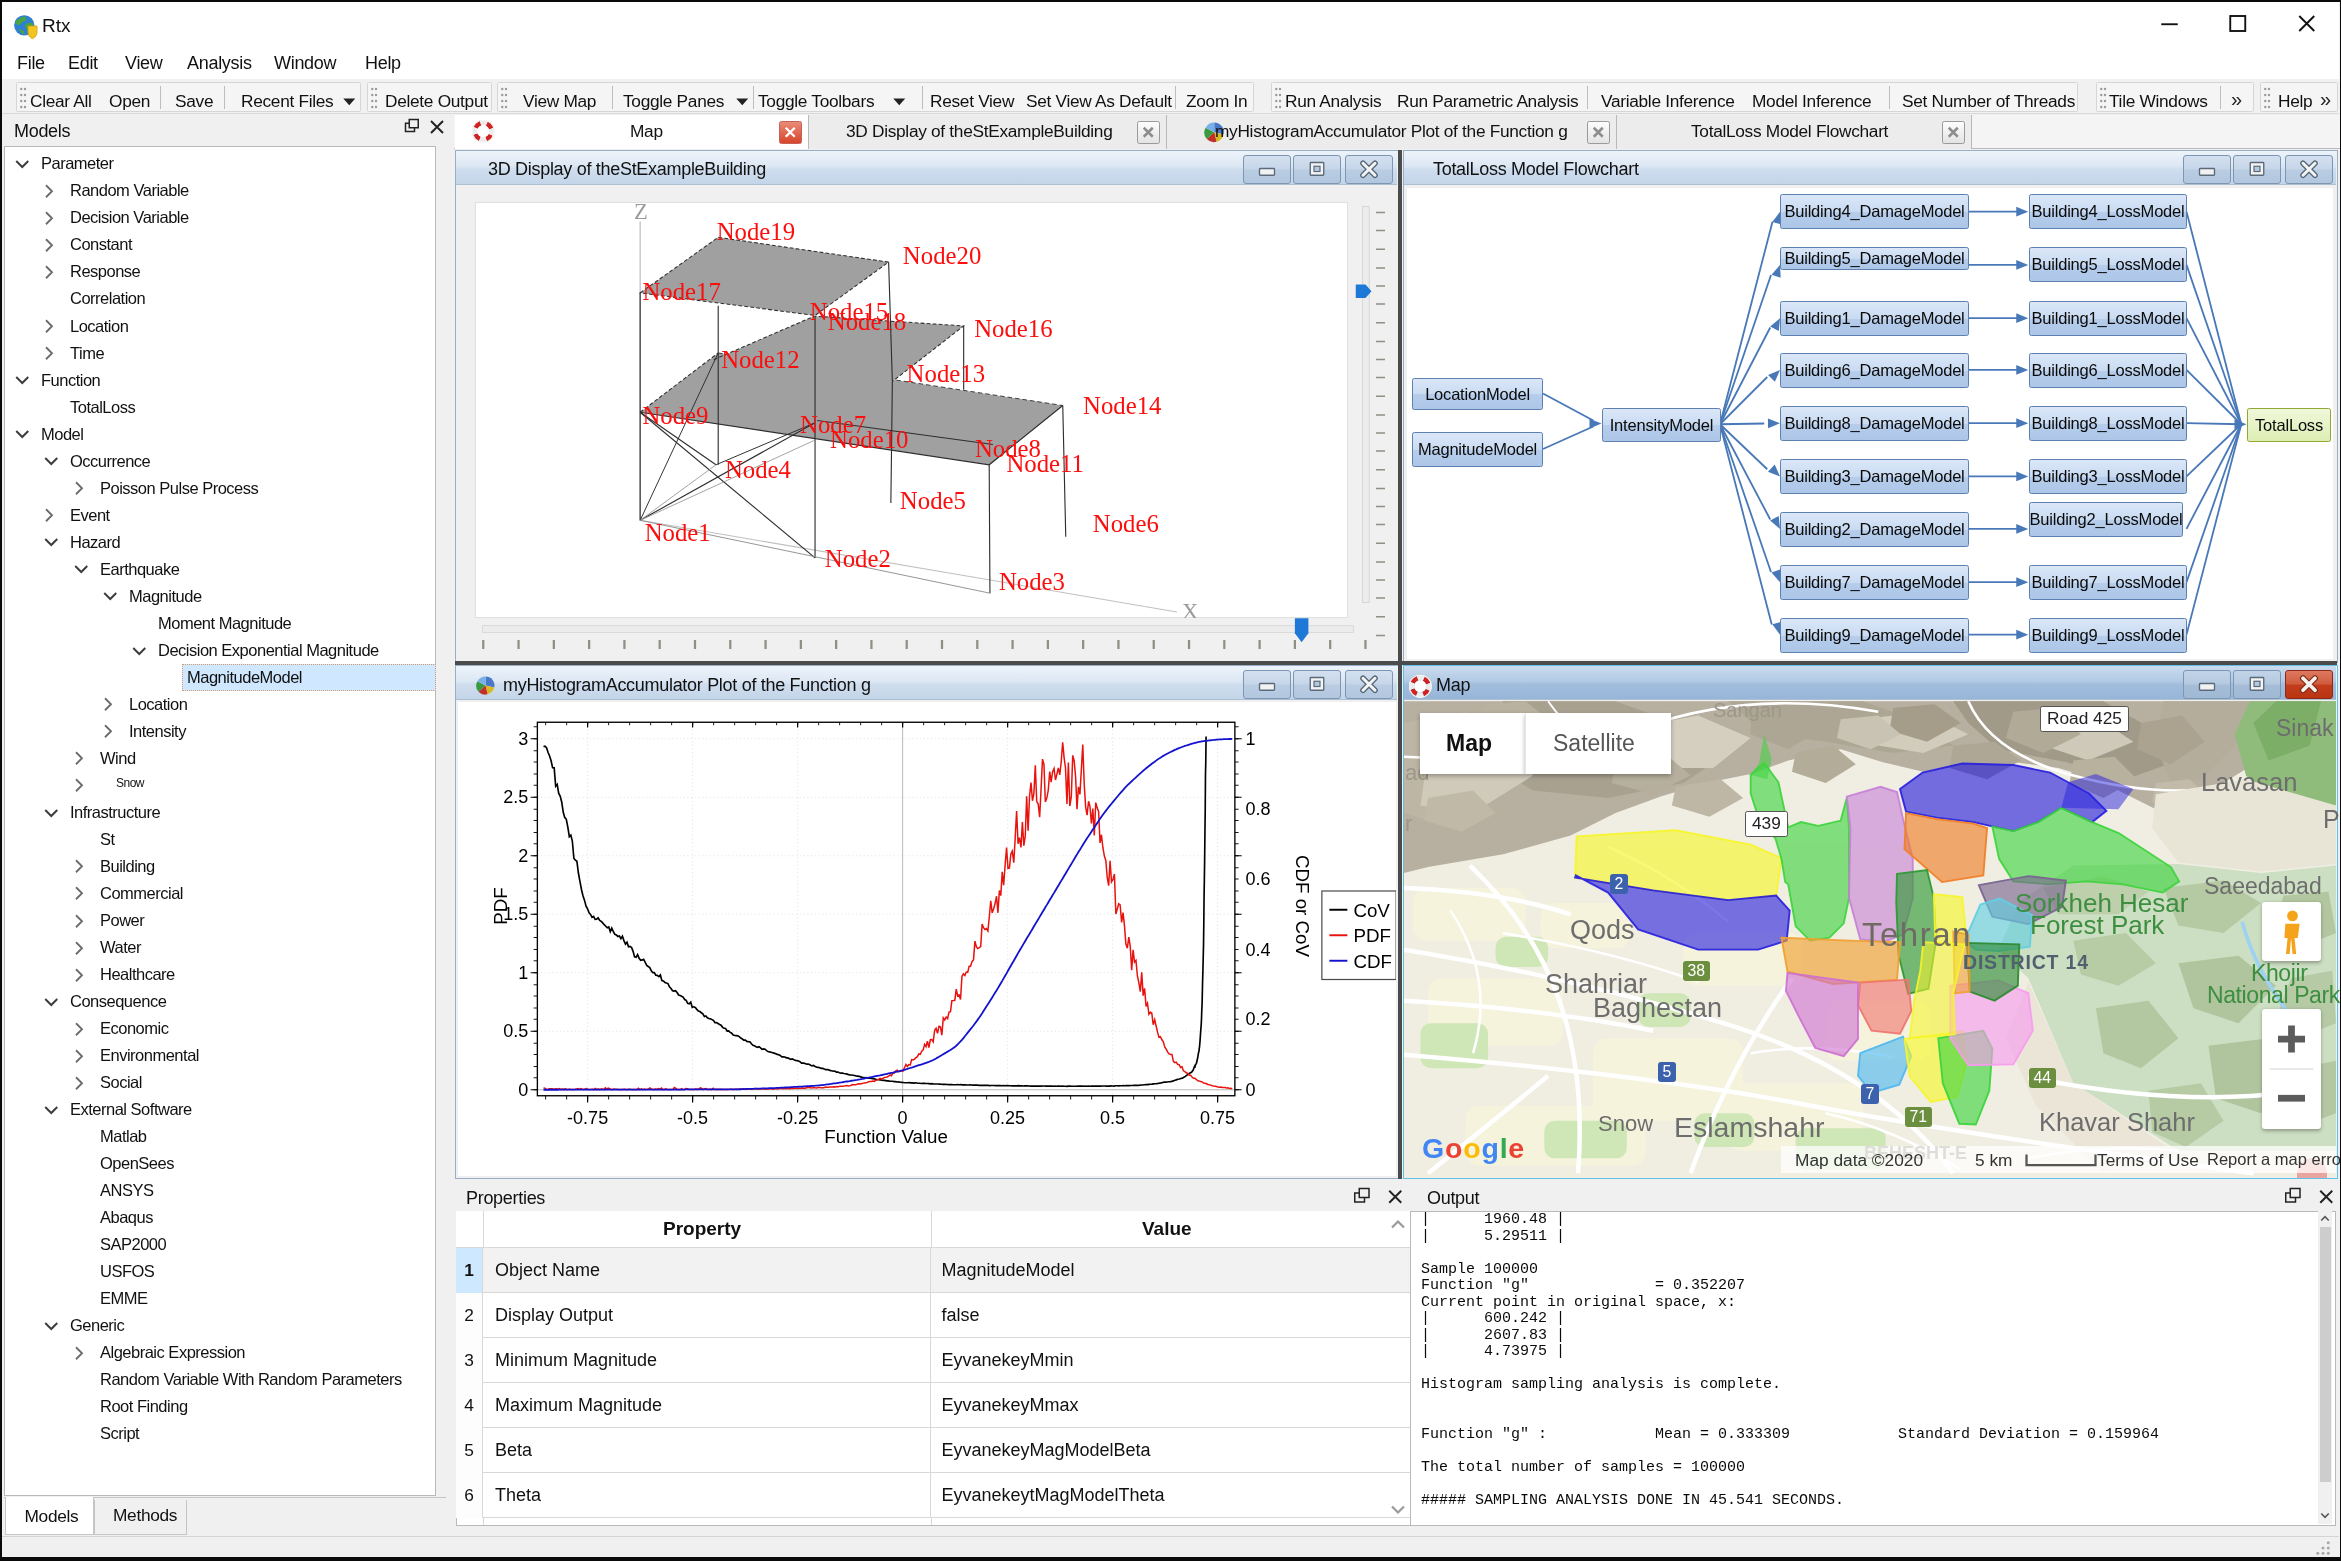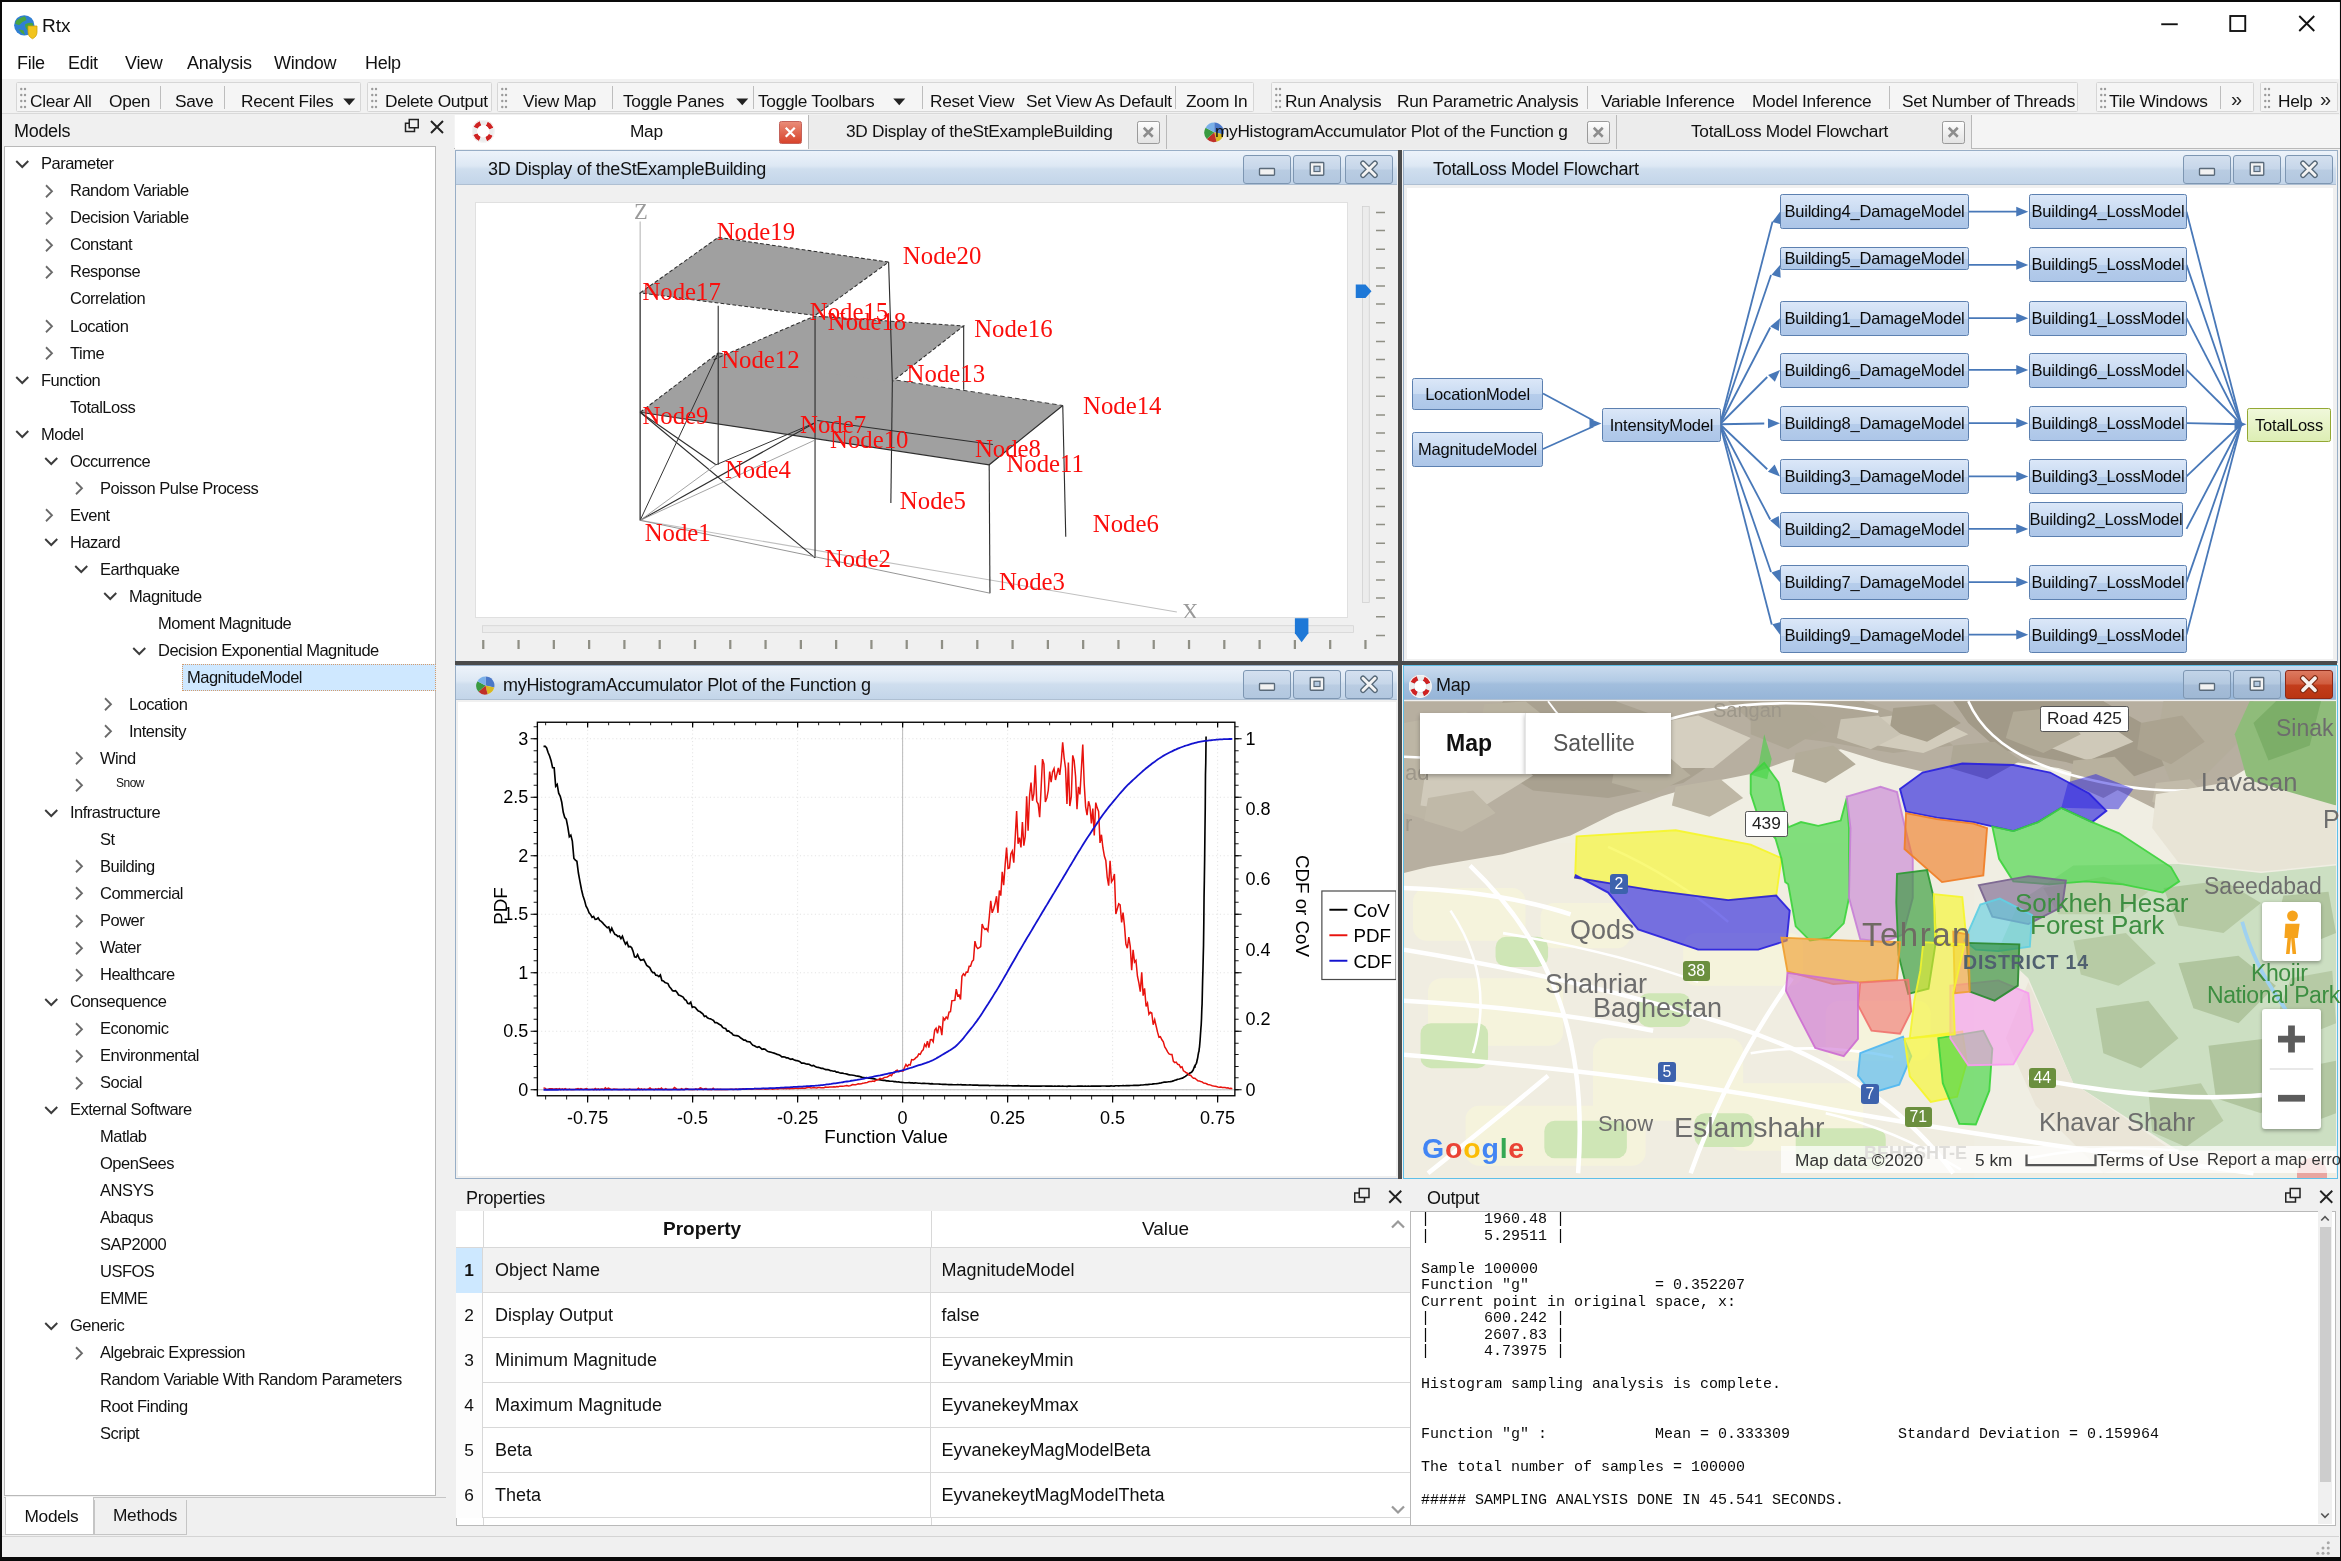--- a/index.html
+++ b/index.html
@@ -912,21 +912,21 @@
 <svg style="left:1351px;top:1185px" width="53" height="19.5" viewBox="0 0 70 26">
 <rect x="2" y="8" width="13" height="12" fill="none" stroke="#222" stroke-width="2"></rect>
 <rect x="8" y="2" width="13" height="12" fill="#f0f0f0" stroke="#222" stroke-width="2"></rect>
 <path d="M48 5 L64 21 M64 5 L48 21" stroke="#222" stroke-width="2.6"></path>
   </svg>
 <div class="abs" style="left:454px;top:1209px;width:956px;height:315px;background:#fff;border:0.8px solid #b9b9b9"></div>
 <div class="abs" style="left:454px;top:1209px;width:954px;height:37px;background:#fff;border-bottom:0.8px solid #d8d8d8"></div>
 <div class="abs" style="left:481px;top:1209px;width:0.8px;height:314px;background:#d8d8d8"></div>
 <div class="abs" style="left:929px;top:1209px;width:0.8px;height:314px;background:#d8d8d8"></div>
 <div class="abs" style="left:661px;top:1216px;font-size:19px;font-weight:bold;color:#111">Property</div>
-<div class="abs" style="left:1140px;top:1216px;font-size:19px;font-weight:normal;color:#111">Value</div>
+<div class="abs" style="left:1140px;top:1216px;font-size:19px;font-weight:bold;color:#111">Value</div>
 <div class="prow" style="top:1246px;background:#f2f2f2">
     <div class="pnum" style="background:#cde8ff;font-weight:bold">1</div>
     <div class="pprop">Object Name</div>
     <div class="pval">MagnitudeModel</div>
   </div>
 <div class="prow" style="top:1291px;background:#fff">
     <div class="pnum" style="background:#fdfdfd;font-weight:normal">2</div>
     <div class="pprop">Display Output</div>
     <div class="pval">false</div>
   </div>

